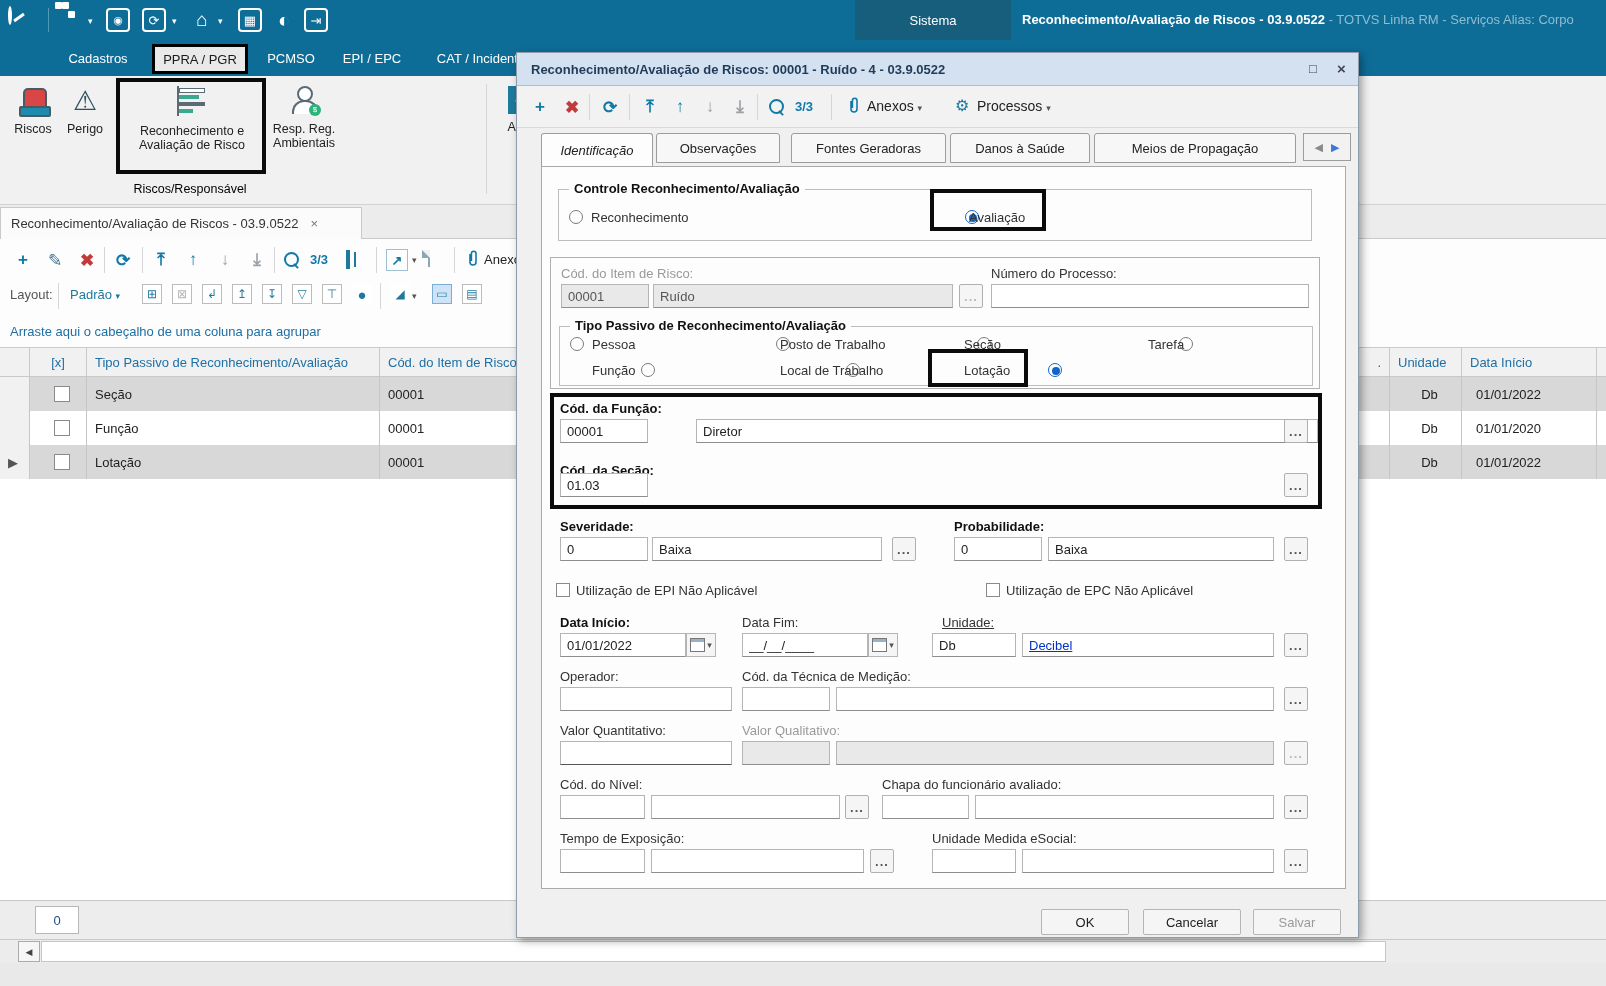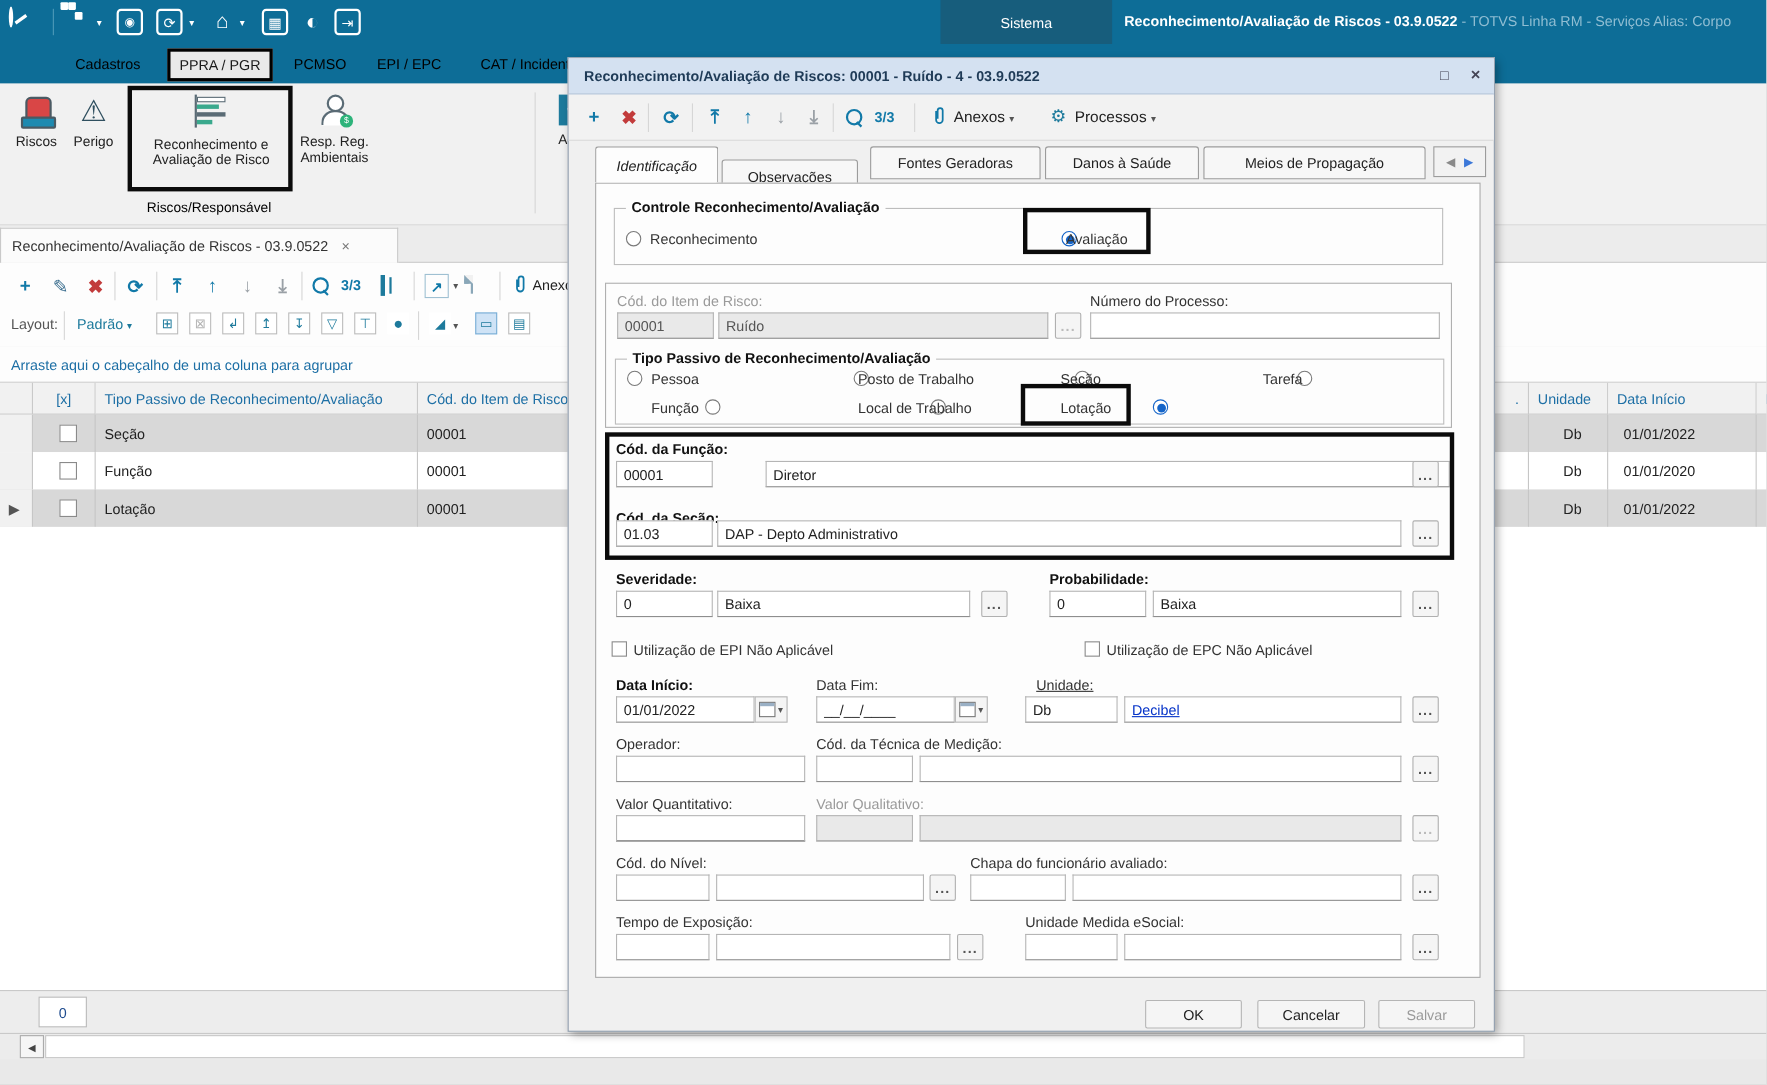--- a/index.html
+++ b/index.html
@@ -5,21 +5,21 @@
   html,body{margin:0;padding:0;background:#cfcfcf;}
   .screen{position:relative;width:1606px;height:986px;overflow:hidden;background:#f0f0f0;
           font-family:"Liberation Sans",sans-serif;font-size:13px;color:#222;}
   .abs{position:absolute;box-sizing:border-box;}
   
   .titlebar{left:0;top:0;width:1606px;height:40px;background:#0d6d97;}
   .menubar{left:0;top:40px;width:1606px;height:36px;background:#0d6d97;}
   .sysTab{background:#175d7c;color:#fff;display:flex;align-items:center;justify-content:center;}
   .wtitle{color:#fff;font-weight:bold;white-space:nowrap;}
   .wsub{color:#8fbdd2;font-weight:normal;}
-  .menuItem{color:#000000;display:flex;align-items:center;justify-content:center;height:36px;cursor:default;}
+  .menuItem{color:#ffffff;display:flex;align-items:center;justify-content:center;height:36px;cursor:default;}
   .menuActive{background:#e9e9e9;color:#1a1a1a;border:3px solid #000;}
   .topico{color:#fff;font-size:15px;display:flex;align-items:center;justify-content:center;}
   .chev{color:#fff;font-size:9px;}
   
   .ribbon{left:0;top:76px;width:1606px;height:129px;background:#f1f1f1;border-bottom:1px solid #d2d2d2;}
   .ritem{display:flex;flex-direction:column;align-items:center;text-align:center;color:#222;font-size:12.5px;line-height:1.15;}
   .rlabel{margin-top:6px;}
   .grpLabel{color:#000000;font-size:12.5px;text-align:center;}
   .vsep{width:1px;background:#d6d6d6;}
   
@@ -359,21 +359,21 @@
           </svg>
       </div>
       <div class="abs" style="left:350px;top:12px;font-size:14px;color:#222;"><span>Anexos</span> <span class="chev" style="color:#555;">▾</span></div>
       <div class="abs" style="left:438px;top:10px;color:#1d7a9c;font-size:16px;">⚙</div>
       <div class="abs" style="left:460px;top:12px;font-size:14px;color:#222;"><span>Processos</span> <span class="chev" style="color:#555;">▾</span></div>
     </div>
 
     <div class="abs dtab active" style="left:24px;width:112px;font-style:italic;">
         <span>Identificação</span>
       </div>
-    <div class="abs dtab" style="left:139px;width:124px;margin-top:12px;">
+    <div class="abs dtab" style="left:139px;width:124px;">
         <span>Observações</span>
       </div>
     <div class="abs dtab" style="left:274px;width:155px;">
         <span>Fontes Geradoras</span>
       </div>
     <div class="abs dtab" style="left:433px;width:140px;">
         <span>Danos à Saúde</span>
       </div>
     <div class="abs dtab" style="left:577px;width:202px;">
         <span>Meios de Propagação</span>
@@ -422,21 +422,20 @@
       </div>
       <div class="abs anno" style="left:386px;top:182px;width:100px;height:38px;"></div>
 
       <div class="abs anno" style="left:8px;top:226px;width:772px;height:116px;"></div>
       <span class="abs lbb" style="left:18px;top:234px;">Cód. da Função:</span>
       <input class="fld abs" style="left: 18px; top: 252px; width: 88px;" value="00001">
       <input class="fld abs" style="left: 110px; top: 252px; width: 622px; margin-left: 44px;" value="Diretor">
       <div class="dots abs" style="left:742px;top:252px;">...</div>
       <span class="abs lbb" style="left:18px;top:296px;">Cód. da Seção:</span>
       <input class="fld abs" style="left: 18px; top: 306px; width: 88px;" value="01.03">
-      <input class="fld abs" style="left: 110px; top: 306px; width: 622px;" value="DAP - Depto Administrativo">
       <div class="dots abs" style="left:742px;top:306px;">...</div>
 
       <span class="abs lbb" style="left:18px;top:352px;">Severidade:</span>
       <input class="fld abs" style="left: 18px; top: 370px; width: 88px;" value="0">
       <input class="fld abs" style="left: 110px; top: 370px; width: 230px;" value="Baixa">
       <div class="dots abs" style="left:350px;top:370px;">...</div>
       <span class="abs lbb" style="left:412px;top:352px;">Probabilidade:</span>
       <input class="fld abs" style="left: 412px; top: 370px; width: 88px;" value="0">
       <input class="fld abs" style="left: 506px; top: 370px; width: 226px;" value="Baixa">
       <div class="dots abs" style="left:742px;top:370px;">...</div>

